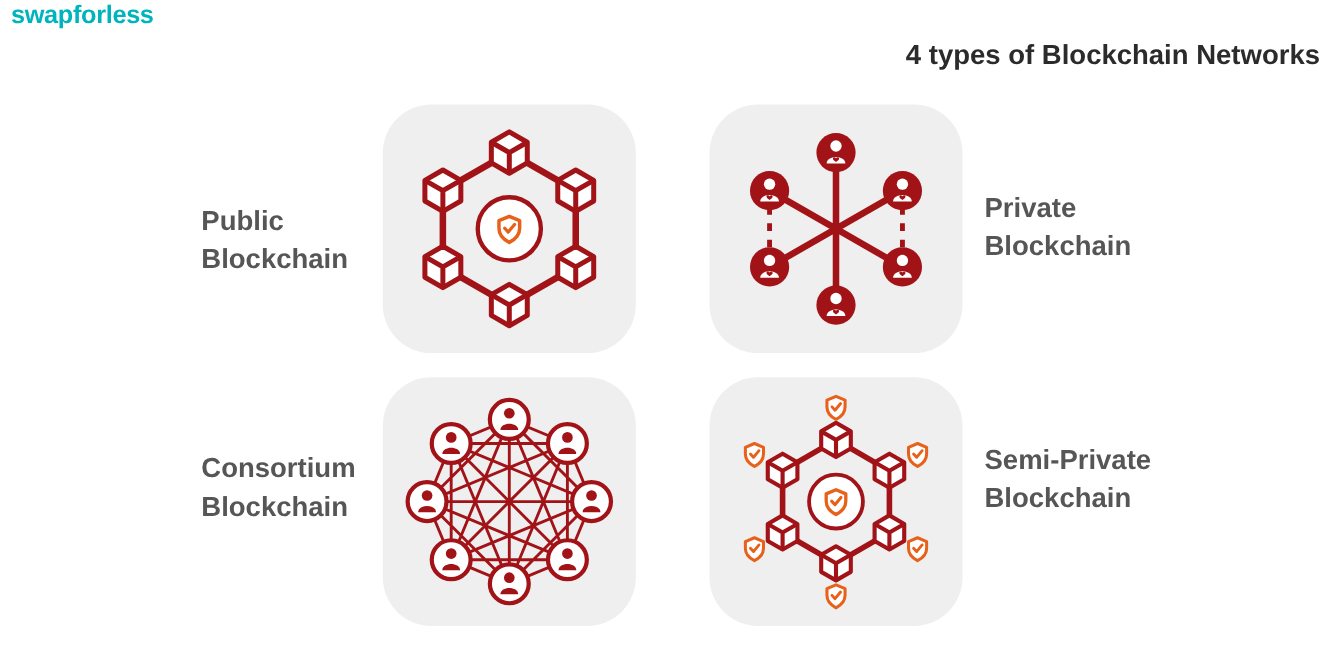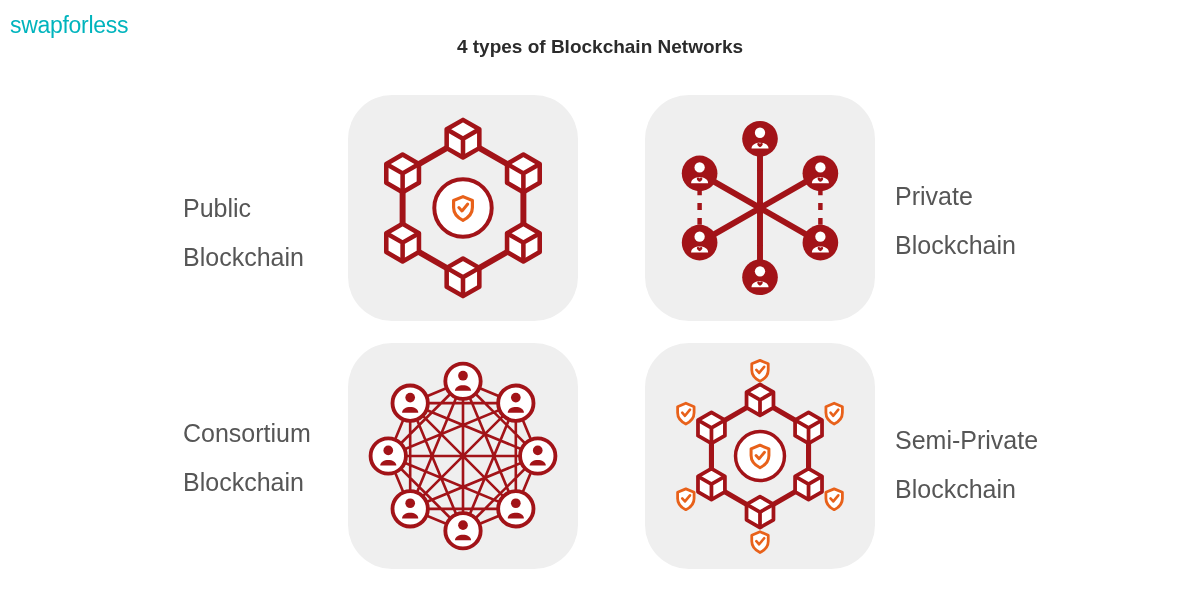--- a/index.html
+++ b/index.html
@@ -7,38 +7,38 @@
     --network-red:#a21318;
     --accent-orange:#e8611a;
     --label-gray:#565656;
     --tile-background:#efefef;
     --title-color:#2b2b2b;
   }
   *{margin:0;padding:0;box-sizing:border-box}
   body{background:#fff;font-family:"Liberation Sans",sans-serif}
   .canvas{position:relative;width:1200px;height:600px;background:#fff;overflow:hidden}
 
-  .logo{position:absolute;left:10px;top:12px;font-size:23px;font-weight:normal;
+  .logo{position:absolute;left:10px;top:0;font-size:23px;font-weight:bold;
         color:var(--brand-teal);letter-spacing:-0.3px}
-  .title{position:absolute;left:0;right:0;top:36px;text-align:center;
-         font-size:19px;font-weight:bold;color:var(--title-color)}
+  .title{position:absolute;left:0;right:0;top:36px;text-align:right;
+         font-size:25px;font-weight:bold;color:var(--title-color)}
 
   .tile{position:absolute;width:230px;height:226px;border-radius:44px;
         background:var(--tile-background);display:flex;align-items:center;justify-content:center}
   .tile-public{left:348px;top:95px}
   .tile-private{left:645px;top:95px}
   .tile-consortium{left:348px;top:343px}
   .tile-semi{left:645px;top:343px}
 
-  .type-label{position:absolute;font-size:25px;font-weight:normal;
-              color:var(--label-gray);line-height:49px}
+  .type-label{position:absolute;font-size:25px;font-weight:bold;
+              color:var(--label-gray);line-height:35px}
   .label-public{left:183px;top:184px;width:150px}
   .label-private{left:895px;top:172px;width:170px}
   .label-consortium{left:183px;top:409px;width:170px}
-  .label-semi{left:895px;top:416px;width:190px}
+  .label-semi{left:895px;top:401px;width:190px}
 
   
   .ln{stroke:var(--network-red);fill:none}
   .dashed{stroke-dasharray:7 8}
   .cube-face{fill:#fff;stroke:var(--network-red)}
   .node-red{fill:var(--network-red)}
   .node-ring{fill:#fff;stroke:var(--network-red)}
   .shield{fill:#fff;stroke:var(--accent-orange)}
   .check{fill:none;stroke:var(--accent-orange)}
   .mini-heart{fill:var(--network-red)}

